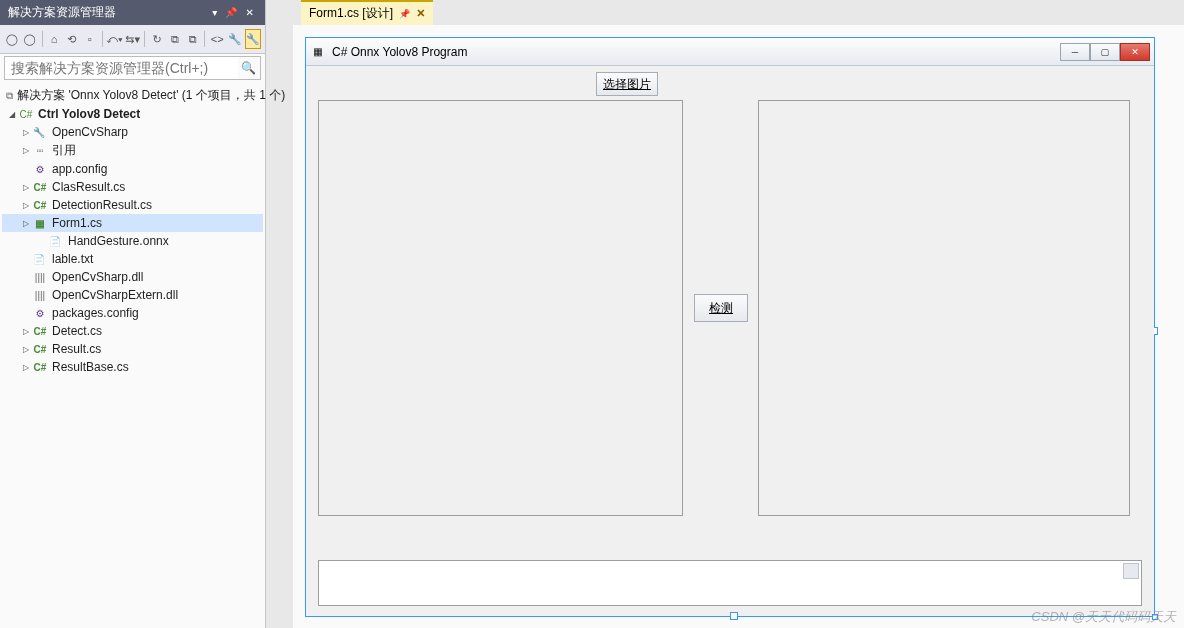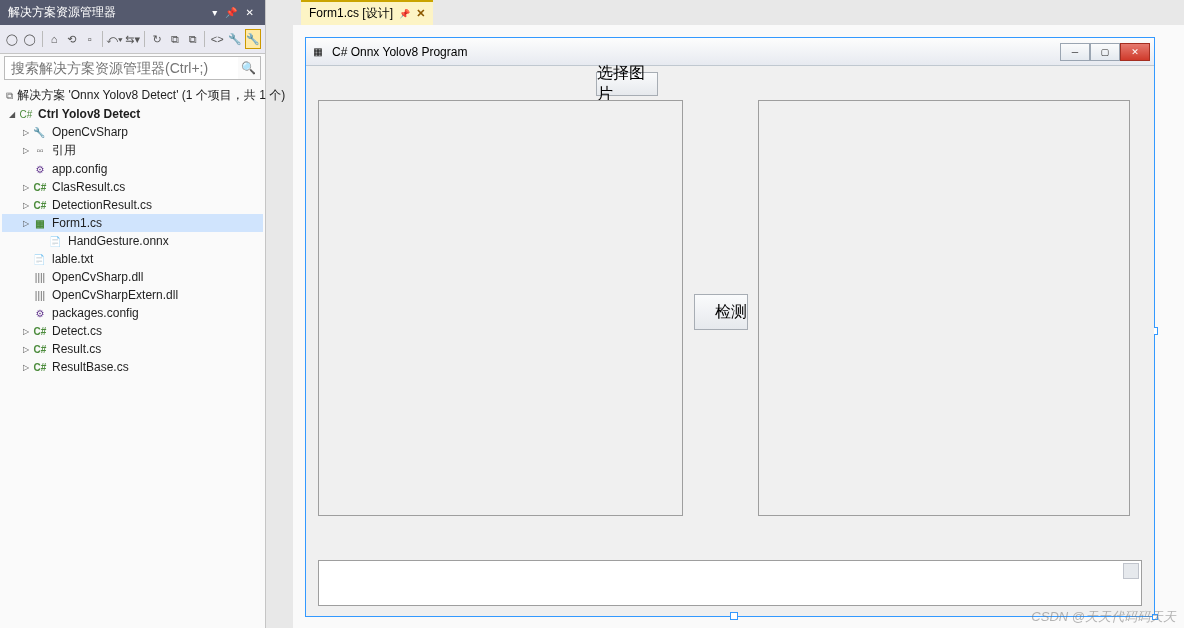--- a/index.html
+++ b/index.html
@@ -52,23 +52,23 @@
     .handle-br { position: absolute; width: 6px; height: 6px; background: #fff; border: 1px solid #3399ff; right: -4px; bottom: -4px; }
     
     .form-titlebar { height: 28px; background: linear-gradient(#fdfdfd, #e7eaf0); border-bottom: 1px solid #c0c8d0; display: flex; align-items: center; padding: 0 4px; font-size: 12px; }
     .form-titlebar .form-icon { width: 16px; height: 16px; margin-right: 6px; display: inline-flex; align-items: center; justify-content: center; font-size: 10px; }
     .form-titlebar .spacer { flex: 1; }
     .win-btns { display: flex; gap: 0; }
     .win-btn { width: 30px; height: 18px; border: 1px solid #9aa5b2; background: linear-gradient(#fafbfc,#e4e9ef); display: flex; align-items: center; justify-content: center; font-size: 9px; color: #222; cursor: pointer; }
     .win-btn.close-b { background: linear-gradient(#e67a6f,#cf3a2b); color: #fff; border-color: #a42e21; }
     
     .form-body { position: relative; height: calc(100% - 28px); background: #f0f0f0; }
-    .btn { position: absolute; background: linear-gradient(#fafbfc,#e6e9ed); border: 1px solid #a7adb4; font-size: 16px; display: flex; align-items: center; justify-content: flex-end; cursor: pointer; }
+    .btn { position: absolute; background: linear-gradient(#fafbfc,#e6e9ed); border: 1px solid #a7adb4; font-size: 12px; display: flex; align-items: center; justify-content: center; cursor: pointer; text-decoration: underline; }
     .btn-select { left: 290px; top: 6px; width: 62px; height: 24px; }
-    .btn-detect { left: 388px; top: 228px; width: 54px; height: 36px; }
+    .btn-detect { left: 388px; top: 228px; width: 54px; height: 28px; }
     .picbox { position: absolute; border: 1px solid #9e9e9e; background: #f0f0f0; }
     .pic1 { left: 12px; top: 34px; width: 365px; height: 416px; }
     .pic2 { left: 452px; top: 34px; width: 372px; height: 416px; }
     .textbox { position: absolute; left: 12px; bottom: 10px; right: 12px; height: 46px; background: #fff; border: 1px solid #9e9e9e; }
     .textbox .sb { position: absolute; right: 2px; top: 2px; width: 16px; height: 16px; background: #e6e9ed; border: 1px solid #c0c4cc; }
     
     .watermark { position: absolute; right: 8px; bottom: 2px; font-size: 13px; color: rgba(120,120,120,0.55); font-style: italic; }
   </style>
 </head>
 <body>

